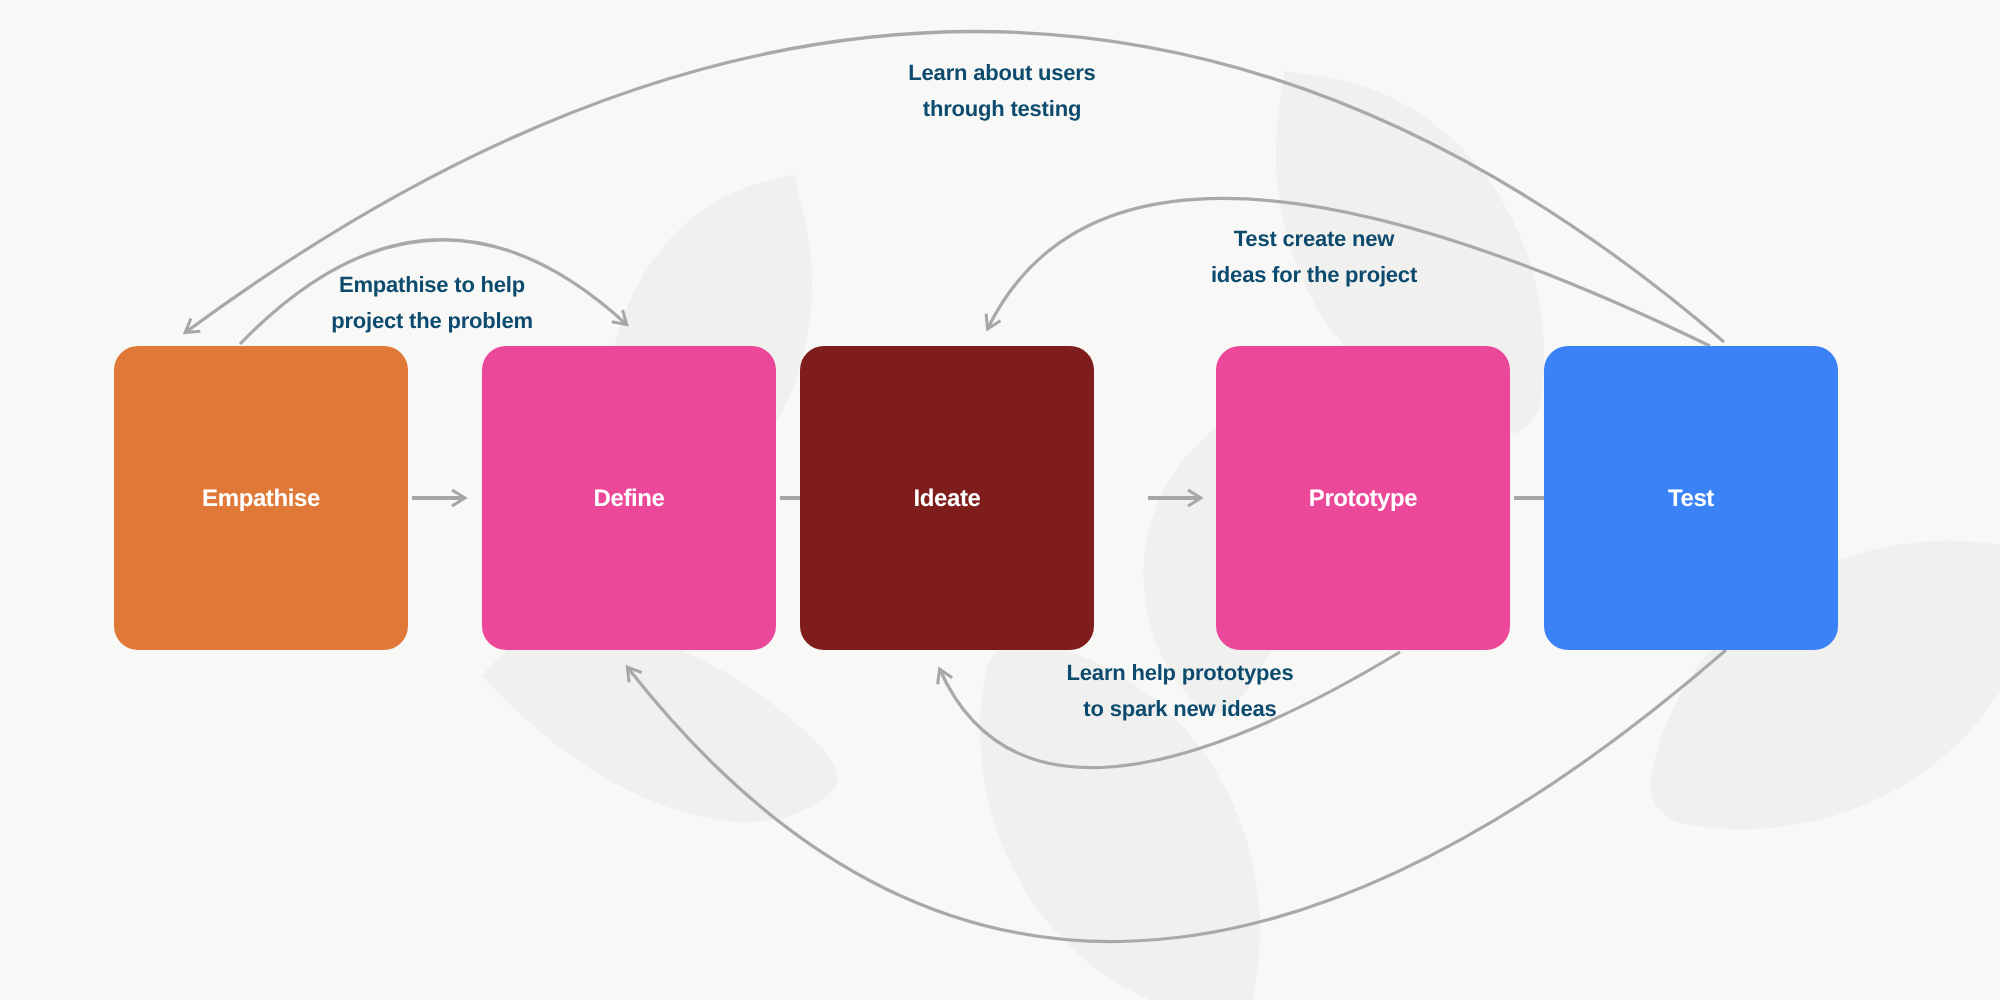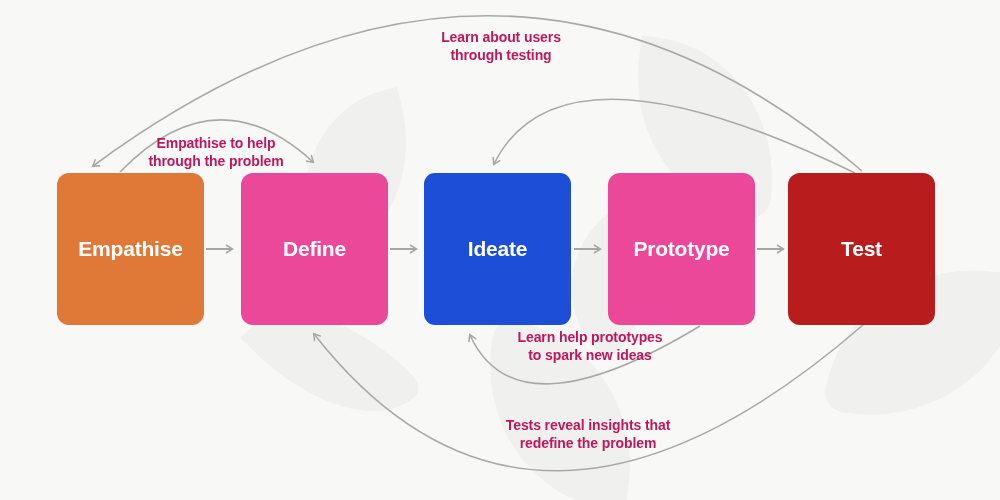--- a/index.html
+++ b/index.html
@@ -19,28 +19,28 @@
   .l5 { left:250px; top:315px; width:165px; height:95px;  transform:rotate(225deg); }
   .l6 { left:555px; top:235px; width:105px; height:105px; transform:rotate(45deg); }
   
   svg.arrows { position:absolute; left:0; top:0; }
   
   .stage-box {
     position:absolute; top:173px; width:147px; height:152px;
     border-radius:12px; display:flex; align-items:center; justify-content:center;
   }
   .stage-label {
-    color:#FFFFFF; font-weight:700; font-size:21px; letter-spacing:-0.2px;
+    color:#FFFFFF; font-weight:700; font-size:12px; letter-spacing:-0.2px;
   }
   
   .loop-label {
     position:absolute; transform:translateX(-50%);
     white-space:pre-line; text-align:center;
-    font-weight:700; font-size:14px; line-height:18px;
-    color:#be185d; letter-spacing:-0.1px;
+    font-weight:700; font-size:11px; line-height:18px;
+    color:#0c4a6e; letter-spacing:-0.1px;
   }
   .ll1 { left:501px; top:28px; }
   .ll2 { left:216px; top:134px; }
   .ll3 { left:657px; top:111px; }
   .ll4 { left:590px; top:328px; }
   .ll5 { left:588px; top:416px; }
 </style>
 </head>
 <body>
 
@@ -73,32 +73,32 @@
     <path d="M 700 326 Q 516 437 470 335" fill="none" stroke="#A9A9A9" stroke-width="1.6" marker-end="url(#arw)"></path>
     <path d="M 863 325 Q 532 612 314 334" fill="none" stroke="#A9A9A9" stroke-width="1.6" marker-end="url(#arw)"></path>
   </svg>
 
   <div class="stage-box" style="left: 57px; background: rgb(224, 121, 56);">
     <span class="stage-label">Empathise</span>
   </div>
   <div class="stage-box" style="left: 241px; background: #ec4899;">
     <span class="stage-label">Define</span>
   </div>
-  <div class="stage-box" style="left: 424px; background: #1d4ed8; border-radius: 11px;">
+  <div class="stage-box" style="left: 400px; background: #7f1d1d;">
     <span class="stage-label">Ideate</span>
   </div>
   <div class="stage-box" style="left: 608px; background: #ec4899;">
     <span class="stage-label">Prototype</span>
   </div>
-  <div class="stage-box" style="left: 788px; background: #b91c1c;">
+  <div class="stage-box" style="left: 772px; background: #3b82f6;">
     <span class="stage-label">Test</span>
   </div>
 
   <div class="loop-label ll1">Learn about users
 through testing</div>
   <div class="loop-label ll2">Empathise to help
-through the problem</div>
+project the problem</div>
+  <div class="loop-label ll3">Test create new
+ideas for the project</div>
   <div class="loop-label ll4">Learn help prototypes
 to spark new ideas</div>
-  <div class="loop-label ll5">Tests reveal insights that
-redefine the problem</div>
 
 </div>
 
 </body></html>

